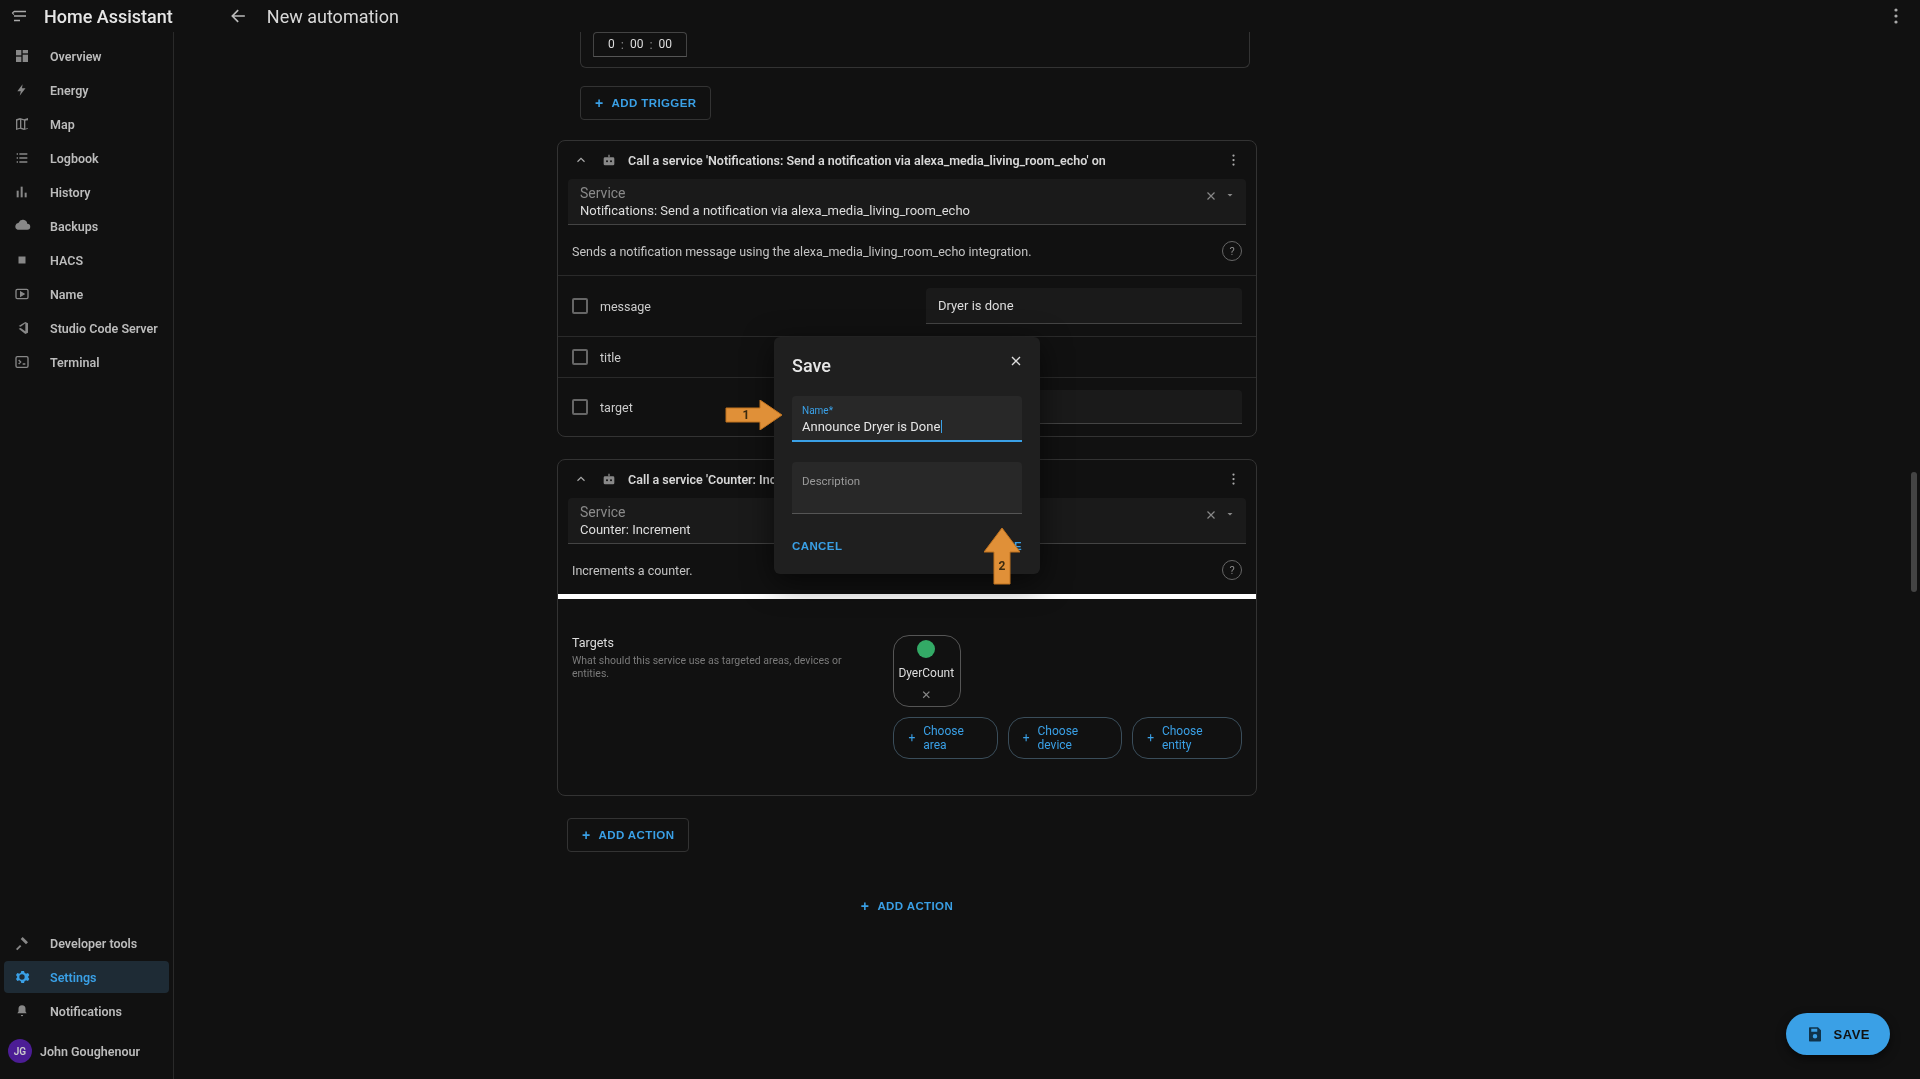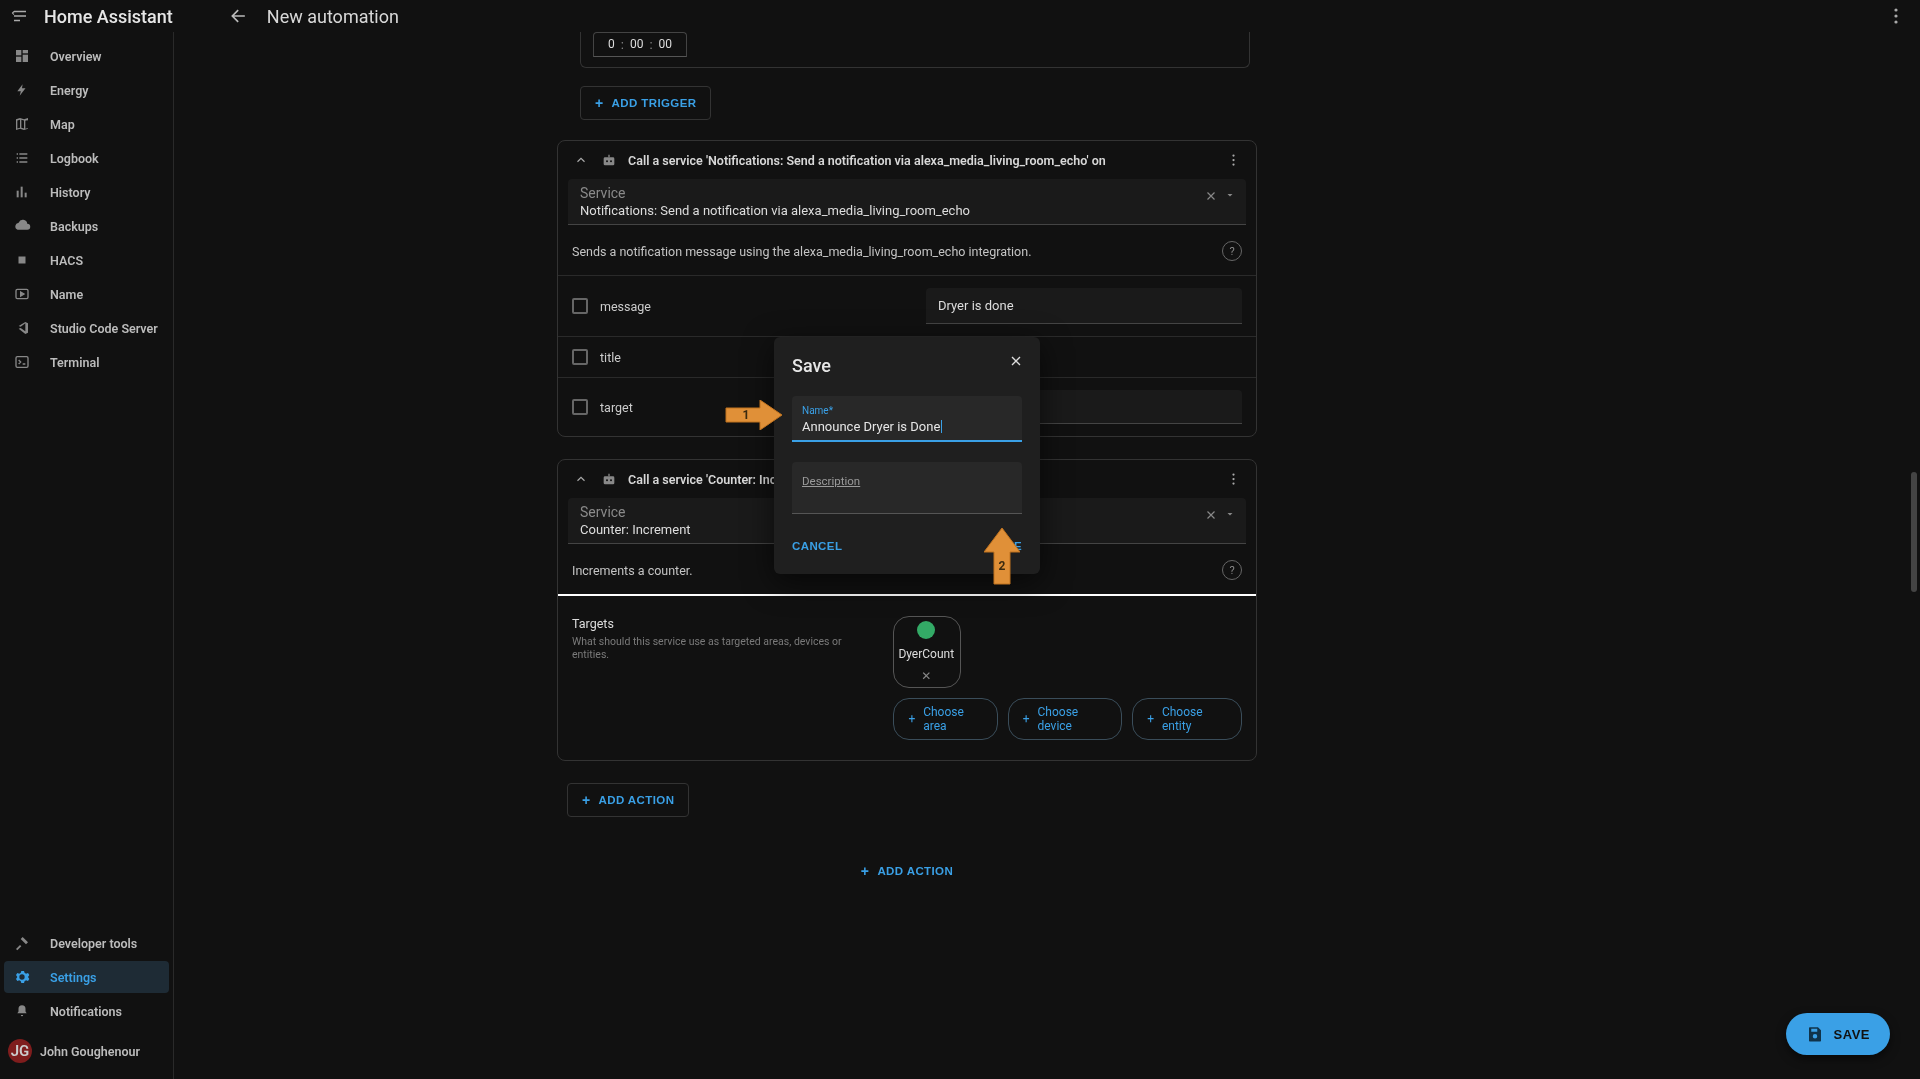--- a/index.html
+++ b/index.html
@@ -50,21 +50,21 @@
     font-size: 12.5px;
     cursor:pointer;
     height: 32px;
     border-radius: 4px;
     margin: 0px 4px 2px 4px;
   }
   .sb-item .icon { width:20px; display:flex; justify-content:center; color:#888;}
   .sb-item.active { background:#1e2b35; color:#3aa0e6; }
   .sb-item.active .icon { color:#3aa0e6; }
   .sb-footer { margin-top:auto; margin-bottom:6px;}
-  .avatar-badge { width:24px; height:24px; border-radius:50%; background:#7f1d1d; color:#ccc; font-size:15px; display:flex; align-items:center; justify-content:center; margin-right:-6px;}
+  .avatar-badge { width:24px; height:24px; border-radius:50%; background:#4c1d95; color:#ccc; font-size:10px; display:flex; align-items:center; justify-content:center; margin-right:-6px;}
   .sb-user { display:flex; align-items:center; gap:14px; padding:10px 8px; color:#bcbcbc; font-weight:600; font-size:12.5px;}
 
   
   .main {
     flex: 1;
     position: relative;
     overflow: hidden;
   }
   .content-wrap {
     position:absolute;
@@ -193,21 +193,21 @@
     border-bottom:1px solid #444;
     padding:10px 12px;
     font-size:13px;
     color:#ddd;
   }
   .param-value.placeholder { height:34px; }
   .param-value.code { color:#e6b586; font-family: "SFMono-Regular", Consolas, monospace; font-size:12px;}
   .param-value .k { color:#e08a5a; }
   .param-value .v { color:#c9c9c9; }
 
-  .targets-row { display:flex; padding:20px 14px; border-top:2px solid #ffffff;gap:32px; }
+  .targets-row { display:flex; padding:36px 14px; border-top:5px solid #ffffff;gap:32px; }
   .targets-label { font-size:12.5px; color:#ddd; }
   .targets-help { font-size:10.5px; color:#7a7a7a; margin-top:4px; }
   .targets-right { margin-left:auto; display:flex; flex-direction:column; gap:10px; align-items:flex-start;}
   .entity-chip {
     display:inline-flex; align-items:center; gap:8px;
     border:1px solid #555; border-radius:16px;
     padding:4px 6px 4px 4px;
     font-size:12px; color:#ddd;flex-direction:column;
   }
   .entity-chip .dot { width:18px; height:18px; border-radius:50%; background:#3a6; display:inline-block;}
@@ -260,21 +260,21 @@
   .dialog-close { position:absolute; right:14px; top:14px; color:#ccc; cursor:pointer; width:20px; height:20px; display:flex; align-items:center; justify-content:center;}
   .dlg-field {
     margin-top:20px;
     background:#282828;
     border-radius:4px 4px 0 0;
     border-bottom:2px solid #3aa0e6;
     padding:6px 10px 6px 10px;
   }
   .dlg-field.desc { border-bottom:1px solid #555; height:52px;}
   .dlg-field-label { font-size:10px; color:#3aa0e6; }
-  .dlg-field.desc .dlg-field-label { color:#9a9a9a; font-size:11.5px; margin-top:6px; display:block;text-decoration:underline;}
+  .dlg-field.desc .dlg-field-label { color:#9a9a9a; font-size:11.5px; margin-top:6px; display:block;}
   .dlg-field-value { font-size:13px; color:#e6e6e6; margin-top:2px; display:flex; align-items:center;}
   .cursor-bar { display:inline-block; width:1px; height:13px; background:#3aa0e6; margin-left:1px;}
   .dlg-actions { display:flex; justify-content:space-between; margin-top:22px; }
 
   
   .arrow-right {
     position:absolute;
     left:550px; top:368px;
     width:58px; height:30px;
     z-index:200;

